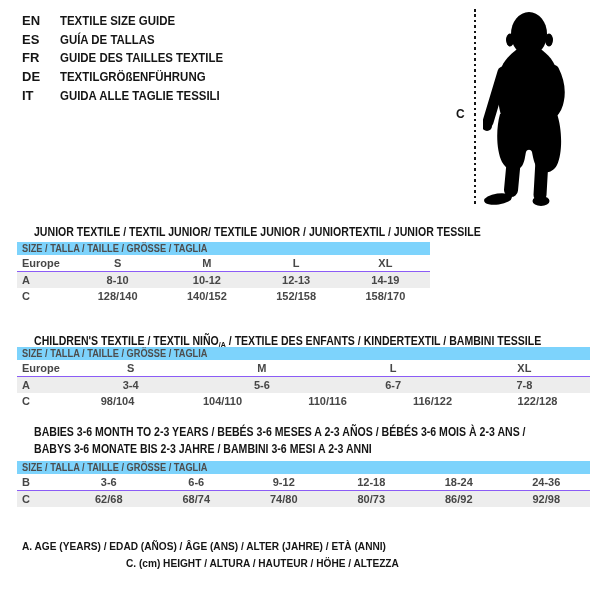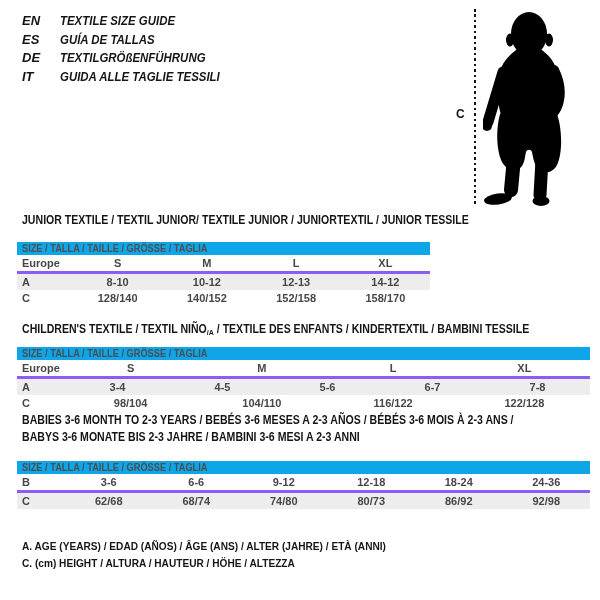--- a/index.html
+++ b/index.html
@@ -6,65 +6,68 @@
   body{
     width:600px;height:600px;position:relative;background:#ffffff;
     font-family:"Liberation Sans","DejaVu Sans",sans-serif;
     font-weight:bold;overflow:hidden;
     -webkit-font-smoothing:antialiased;
   }
   .cond{display:inline-block;transform:scaleX(0.88);transform-origin:0 50%;white-space:nowrap;}
 
   
   .lang-block{position:absolute;top:12px;left:22px;color:#151515;font-size:13px;}
-  .lang-row{height:18.7px;line-height:18.7px;white-space:nowrap;font-style:italic;}
+  .lang-row{height:18.7px;line-height:18.7px;white-space:nowrap;}
   .lang-code{display:inline-block;width:38px;}
 
   
   .dotted-line{
     position:absolute;left:474px;top:9px;width:2px;height:198px;
     background:repeating-linear-gradient(to bottom,#141414 0 2.5px,transparent 2.5px 5.5px);
   }
   .height-c{position:absolute;left:456px;top:107px;font-size:12px;color:#151515;}
   .baby-svg{position:absolute;left:483px;top:10px;}
 
   
-  .tbl-title{position:absolute;left:22px;margin:0;font-size:12px;color:#151515;font-weight:bold;}
+  .tbl-title{position:absolute;left:22px;margin:12px;font-size:12px;color:#151515;font-weight:bold;}
   .t1-title{top:213px;}
   .t2-title{top:322px;}
   .t3-title{top:412px;line-height:16.5px;}
   .sub{font-size:8px;vertical-align:-2px;}
 
   
   .tbl{position:absolute;left:17px;}
   .t1-table{top:242px;width:413px;}
   .t2-table{top:347px;width:573px;}
   .t3-table{top:461px;width:573px;}
-  .size-bar{height:13px;line-height:13px;background:#0ea5e9;color:#4d4d4d;font-size:10.5px;padding-left:5px;}
+  .size-bar{height:13px;line-height:13px;background:#7dd3fc;color:#4d4d4d;font-size:10.5px;padding-left:5px;}
   .trow{display:flex;height:16px;line-height:16px;font-size:11px;color:#474747;}
   .trow .tlabel{padding-left:5px;text-align:left;}
   .t1-table .tlabel{width:51px;}
   .t2-table .tlabel,.t3-table .tlabel{width:43px;}
   .trow .tcell{flex:1;text-align:center;}
-  .divider-below{border-bottom:3px solid #8b5cf6;}
+  .divider-below{border-bottom:1px solid #8b5cf6;}
   .shaded{background:#ededed;}
 
   
   .footnotes{position:absolute;top:538px;left:22px;font-size:11.5px;color:#151515;}
-  .footnote-line{height:16.6px;line-height:16.6px;white-space:nowrap;}
+  .footnote-line{height:16.6px;line-height:16.6px;white-space:nowrap;text-align:right;}
 </style>
 </head>
 <body>
 
 <section class="lang-block">
   <div class="lang-row">
     <span class="lang-code">EN</span><span class="cond">TEXTILE SIZE GUIDE</span>
   </div>
   <div class="lang-row">
     <span class="lang-code">ES</span><span class="cond">GUÍA DE TALLAS</span>
+  </div>
+  <div class="lang-row">
+    <span class="lang-code">FR</span><span class="cond">GUIDE DES TAILLES TEXTILE</span>
   </div>
   <div class="lang-row">
     <span class="lang-code">DE</span><span class="cond">TEXTILGRÖßENFÜHRUNG</span>
   </div>
   <div class="lang-row">
     <span class="lang-code">IT</span><span class="cond">GUIDA ALLE TAGLIE TESSILI</span>
   </div>
 </section>
 
 <span class="height-c">C</span>
@@ -95,21 +98,21 @@
     <span class="tcell">S</span>
     <span class="tcell">M</span>
     <span class="tcell">L</span>
     <span class="tcell">XL</span>
   </div>
   <div class="trow shaded">
     <span class="tlabel">A</span>
     <span class="tcell">8-10</span>
     <span class="tcell">10-12</span>
     <span class="tcell">12-13</span>
-    <span class="tcell">14-12</span>
+    <span class="tcell">14-19</span>
   </div>
   <div class="trow">
     <span class="tlabel">C</span>
     <span class="tcell">128/140</span>
     <span class="tcell">140/152</span>
     <span class="tcell">152/158</span>
     <span class="tcell">158/170</span>
   </div>
 </div>
 
@@ -119,29 +122,29 @@
   <div class="trow divider-below">
     <span class="tlabel">Europe</span>
     <span class="tcell">S</span>
     <span class="tcell">M</span>
     <span class="tcell">L</span>
     <span class="tcell">XL</span>
   </div>
   <div class="trow shaded">
     <span class="tlabel">A</span>
     <span class="tcell">3-4</span>
-    <span class="tcell">4-5</span>
     <span class="tcell">5-6</span>
     <span class="tcell">6-7</span>
     <span class="tcell">7-8</span>
   </div>
   <div class="trow">
     <span class="tlabel">C</span>
     <span class="tcell">98/104</span>
     <span class="tcell">104/110</span>
+    <span class="tcell">110/116</span>
     <span class="tcell">116/122</span>
     <span class="tcell">122/128</span>
   </div>
 </div>
 
 <h3 class="tbl-title t3-title">
   <span class="cond">BABIES 3-6 MONTH TO 2-3 YEARS / BEBÉS 3-6 MESES A 2-3 AÑOS / BÉBÉS 3-6 MOIS À 2-3 ANS /</span><br>
   <span class="cond">BABYS 3-6 MONATE BIS 2-3 JAHRE / BAMBINI 3-6 MESI A 2-3 ANNI</span>
 </h3>
 <div class="tbl t3-table">

